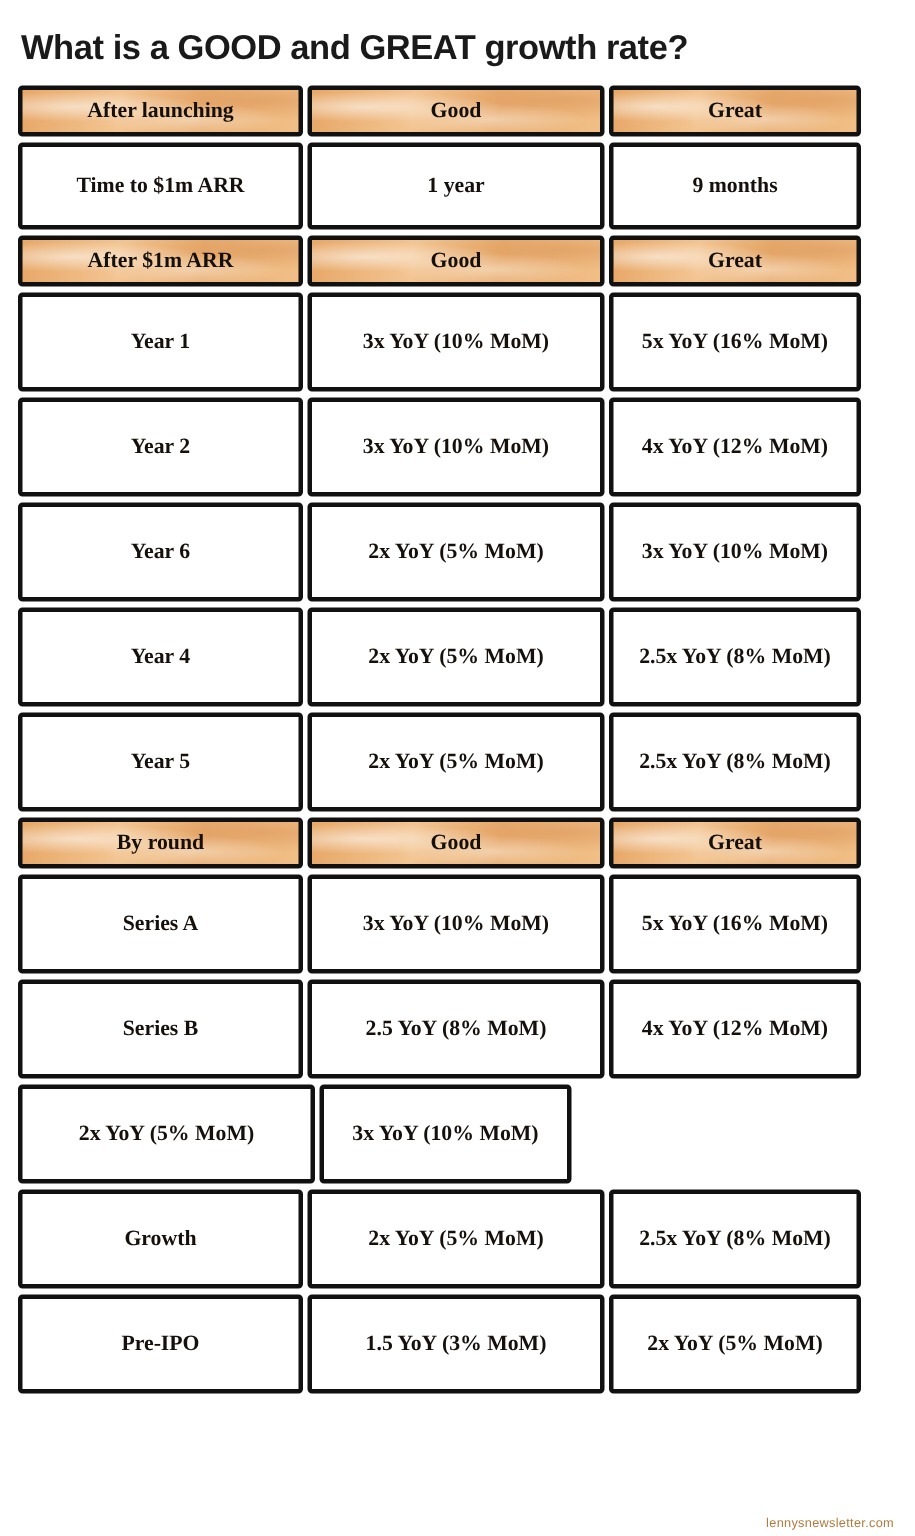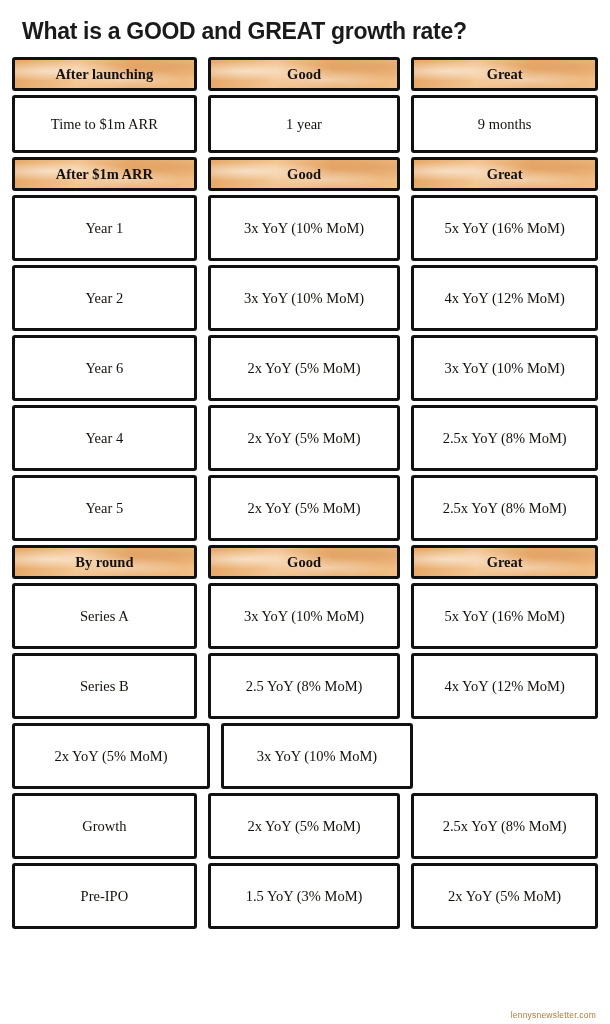--- a/index.html
+++ b/index.html
@@ -17,50 +17,51 @@
     position: relative;
     width: 610px;
     height: 1024px;
     box-sizing: border-box;
   }
   .title {
     font-family: "Liberation Sans", sans-serif;
     font-weight: bold;
     font-size: 23px;
     color: #1a1a1a;
-    padding: 18px 0 12px 22px;
+    padding: 18px 0 12px 14px;
     letter-spacing: -0.3px;
   }
   .table {
     margin: 0 12px;
     display: flex;
     flex-direction: column;
     gap: 4px;
   }
   .row {
     display: flex;
-    gap: 11px;
+    gap: 3px;
     position: relative;
   }
   .cell {
     box-sizing: border-box;
     border: 3px solid #111111;
     border-radius: 3px;
     display: flex;
     align-items: center;
     justify-content: center;
     text-align: center;
     background: #ffffff;
     font-size: 14.5px;
     color: #15100c;
     padding: 4px 6px;
+    font-weight: bold;
   }
   .col0 { width: 190px; }
   .col1 { width: 198px; }
-  .col2 { width: 192px; }
+  .col2 { width: 168px; }
 
   .header .cell {
     background: linear-gradient(100deg, #eeb272 0%, #f0c18b 28%, #e9ac6c 55%, #f2c severe 70%, #edb478 100%);
     background-color: #eeb274;
     font-weight: bold;
     font-size: 14.5px;
     height: 34px;
   }
   .header .cell.tex {
     background-image:

